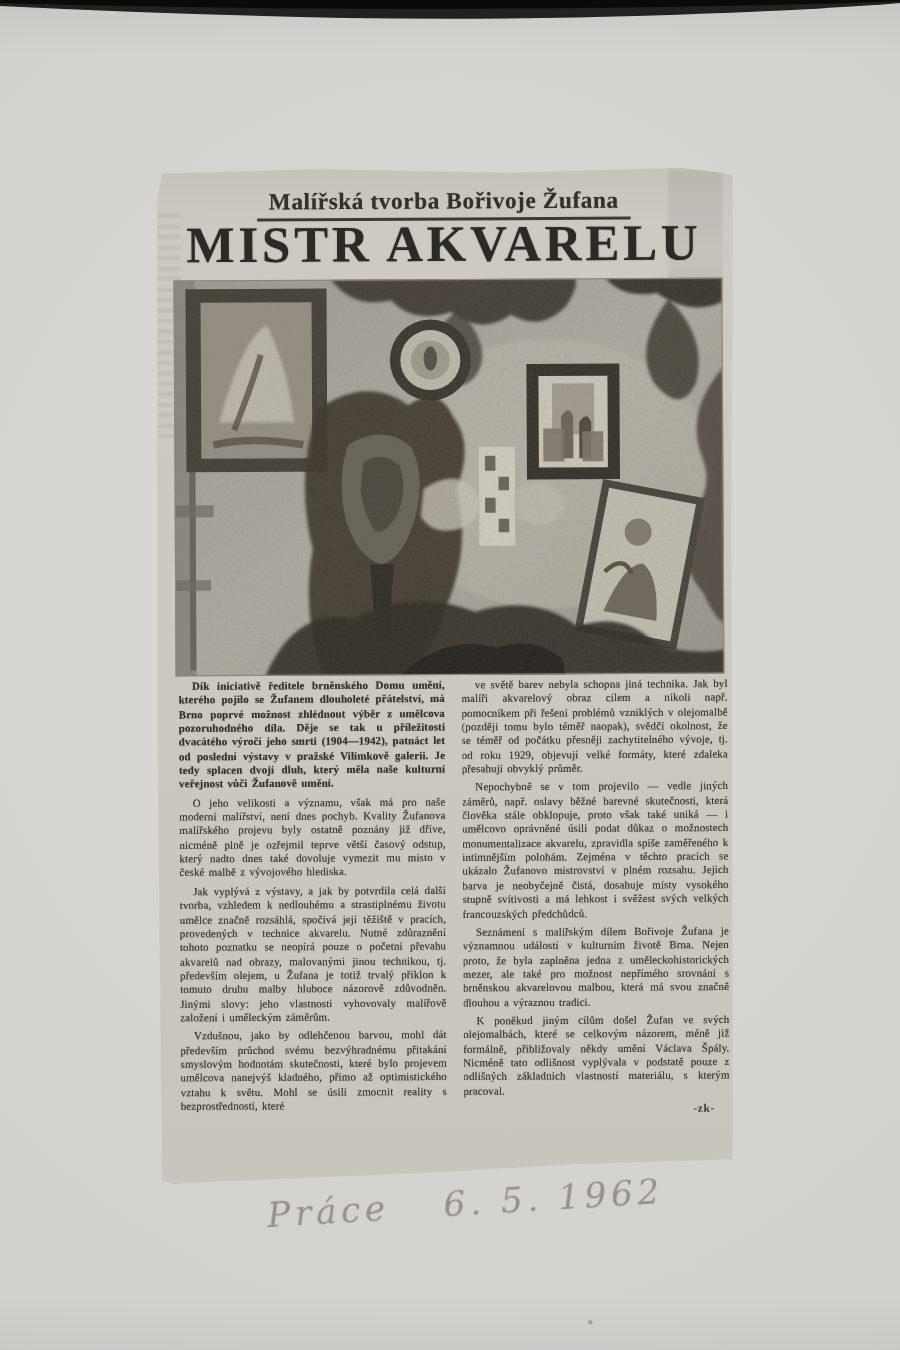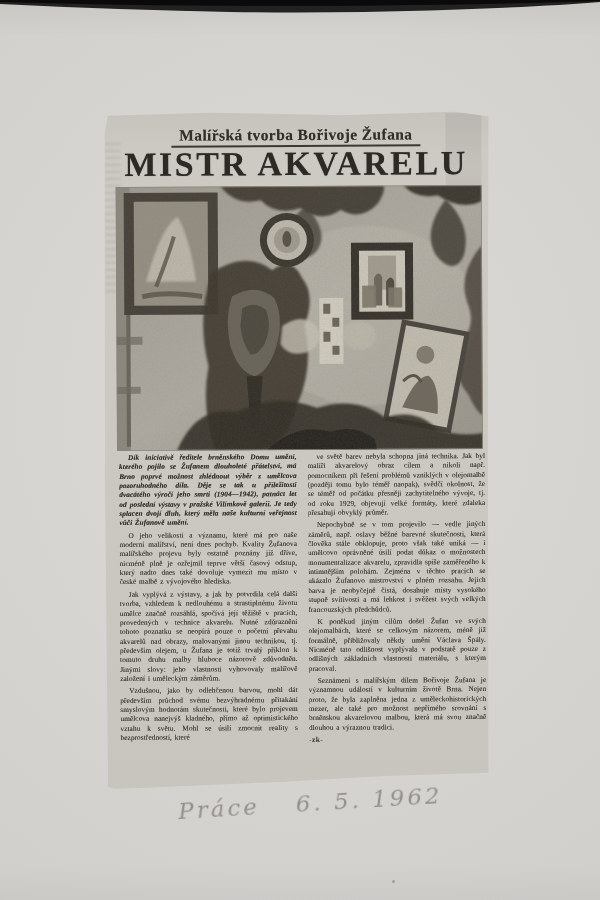--- a/index.html
+++ b/index.html
@@ -50,23 +50,23 @@
   .columns{
     position:absolute;left:15px;top:340px;width:366px;height:330px;
     display:flex;gap:11px;overflow:hidden;
   }
   .col{width:178px;height:100%;overflow:hidden;}
   .col p{
     margin:0 0 3px 0;text-indent:9px;text-align:justify;
     font-size:7.3px;line-height:9.35px;letter-spacing:0.08px;word-spacing:0.9px;
     color:#3b3831;text-shadow:0 0 0.5px rgba(59,56,49,0.65);
   }
-  .col p.lead{font-weight:700;color:#34312a;font-style:italic;}
+  .col p.lead{font-weight:700;color:#34312a;}
   .byline{
-    margin-top:2px;font-size:7.6px;font-weight:700;
+    margin-top:2px;text-align:right;font-size:7.6px;font-weight:700;
     color:#3b3831;padding-right:10px;letter-spacing:0.4px;
   }
   
   .handwriting{
     position:absolute;left:178px;top:790px;display:flex;gap:36px;align-items:baseline;
     transform:rotate(-3.5deg);
     font-style:italic;font-family:"DejaVu Serif","Liberation Serif",serif;
     font-size:23px;color:#94918b;letter-spacing:3px;
     filter:blur(0.3px);
   }
@@ -169,29 +169,29 @@
       <path d="M150,264 Q180,236 214,246 Q240,238 258,254 L260,264 Z" fill="#201d18" opacity="0.9"></path>
 
       <rect x="0" y="0" width="366" height="264" filter="url(#grain)" opacity="0.5"></rect>
       <rect x="0" y="0" width="366" height="264" fill="none" stroke="#8a867c" stroke-width="1.5"></rect>
     </svg>
   </div>
 
   <div class="columns">
     <div class="col">
       <p class="lead">Dík iniciativě ředitele brněnského Domu umění, kterého pojilo se Žufanem dlouholeté přátelství, má Brno poprvé možnost zhlédnout výběr z umělcova pozoruhodného díla. Děje se tak u příležitosti dvacátého výročí jeho smrti (1904—1942), patnáct let od poslední výstavy v pražské Vilímkově galerii. Je tedy splacen dvojí dluh, který měla naše kulturní veřejnost vůči Žufanově umění.</p>
-      <p>O jeho velikosti a významu, které má pro naše moderní malířství, není dnes pochyb. Kvality Žufanova malířského projevu byly ostatně poznány již dříve, nicméně plně je ozřejmil teprve větší časový odstup, který nadto dnes také dovoluje vymezit mu místo v české malbě z vývojového hlediska.</p>
+      <p>O jeho velikosti a významu, však má pro naše moderní malířství, není dnes pochyb. Kvality Žufanova malířského projevu byly ostatně poznány již dříve, nicméně plně je ozřejmil teprve větší časový odstup, který nadto dnes také dovoluje vymezit mu místo v české malbě z vývojového hlediska.</p>
       <p>Jak vyplývá z výstavy, a jak by potvrdila celá další tvorba, vzhledem k nedlouhému a strastiplnému životu umělce značně rozsáhlá, spočívá její těžiště v pracích, provedených v technice akvarelu. Nutné zdůraznění tohoto poznatku se neopírá pouze o početní převahu akvarelů nad obrazy, malovanými jinou technikou, tj. především olejem, u Žufana je totiž trvalý příklon k tomuto druhu malby hluboce názorově zdůvodněn. Jinými slovy: jeho vlastnosti vyhovovaly malířově založení i uměleckým záměrům.</p>
       <p>Vzdušnou, jako by odlehčenou barvou, mohl dát především průchod svému bezvýhradnému přitakání smyslovým hodnotám skutečnosti, které bylo projevem umělcova nanejvýš kladného, přímo až optimistického vztahu k světu. Mohl se úsilí zmocnit reality s bezprostředností, které</p>
     </div>
     <div class="col">
       <p>ve světě barev nebyla schopna jiná technika. Jak byl malíři akvarelový obraz cílem a nikoli např. pomocníkem při řešení problémů vzniklých v olejomalbě (později tomu bylo téměř naopak), svědčí okolnost, že se téměř od počátku přesněji zachytitelného vývoje, tj. od roku 1929, objevují velké formáty, které zdaleka přesahují obvyklý průměr.</p>
       <p>Nepochybně se v tom projevilo — vedle jiných záměrů, např. oslavy běžné barevné skutečnosti, která člověka stále obklopuje, proto však také uniká — i umělcovo oprávněné úsilí podat důkaz o možnostech monumentalizace akvarelu, zpravidla spíše zaměřeného k intimnějším polohám. Zejména v těchto pracích se ukázalo Žufanovo mistrovství v plném rozsahu. Jejich barva je neobyčejně čistá, dosahuje místy vysokého stupně svítivosti a má lehkost i svěžest svých velkých francouzských předchůdců.</p>
+      <p>Seznámení s malířským dílem Bořivoje Žufana je významnou událostí v kulturním životě Brna. Nejen proto, že byla zaplněna jedna z uměleckohistorických mezer, ale také pro možnost nepřímého srovnání s brněnskou akvarelovou malbou, která má svou značně dlouhou a výraznou tradici.</p>
       <p>K poněkud jiným cílům došel Žufan ve svých olejomalbách, které se celkovým názorem, méně již formálně, přibližovaly někdy umění Václava Špály. Nicméně tato odlišnost vyplývala v podstatě pouze z odlišných základních vlastností materiálu, s kterým pracoval.</p>
-      <p>Seznámení s malířským dílem Bořivoje Žufana je významnou událostí v kulturním životě Brna. Nejen proto, že byla zaplněna jedna z uměleckohistorických mezer, ale také pro možnost nepřímého srovnání s brněnskou akvarelovou malbou, která má svou značně dlouhou a výraznou tradici.</p>
       <div class="byline">-zk-</div>
     </div>
   </div>
 </div>
 
 <div class="handwriting">
   <span>Práce</span>
   <span>6. 5. 1962</span>
 </div>
 <div class="pencil-dot"></div>

